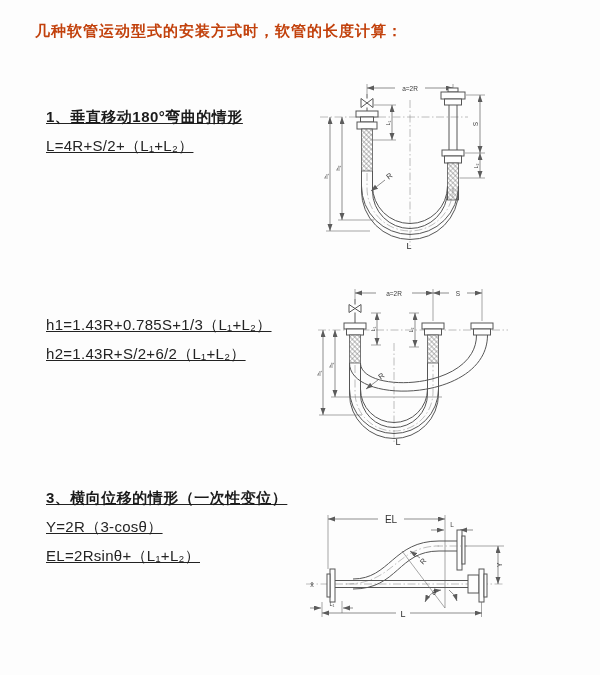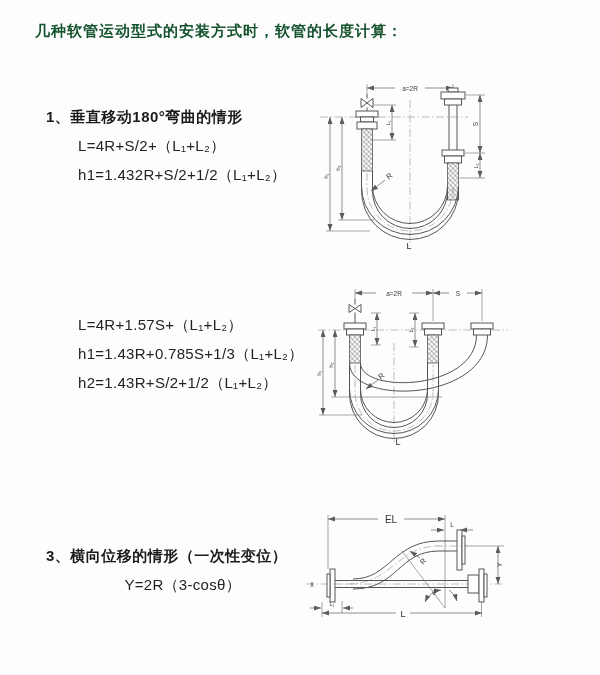--- a/index.html
+++ b/index.html
@@ -3,28 +3,28 @@
 <meta charset="utf-8">
 <style>
   html,body{margin:0;padding:0;}
   body{
     width:600px;height:675px;position:relative;overflow:hidden;
     background:#fdfdfd;color:#222;
     font-family:"Liberation Sans","DejaVu Sans",sans-serif;
   }
   .title{
     position:absolute;left:35px;top:22px;
-    font-size:15px;font-weight:bold;letter-spacing:1px;color:#14532d;
+    font-size:15px;font-weight:bold;letter-spacing:1px;color:#c2410c;
   }
-  .sec{position:absolute;left:46px;}
+  .sec{position:absolute;left:46px;text-decoration:underline;}
   .sec .heading{font-size:15px;font-weight:bold;letter-spacing:0.5px;color:#1b1b1b;white-space:nowrap;}
-  .sec .formula{margin-left:32px;margin-top:10px;font-size:15px;color:#232323;letter-spacing:0.3px;white-space:nowrap;}
+  .sec .formula{margin-top:10px;font-size:15px;color:#232323;letter-spacing:0.3px;white-space:nowrap;}
   .sec1{top:108px;}
   .sec2{top:306px;}
-  .sec3{top:547px;text-align:center;}
+  .sec3{top:489px;}
   .diag{position:absolute;}
   .d1{left:312px;top:78px;}
   .d2{left:310px;top:285px;}
   .d3{left:298px;top:505px;}
   
   .ln{stroke:#565656;stroke-width:1;fill:none;}
   .flg{fill:#fefefe;stroke:#565656;stroke-width:1;}
   .thin{stroke:#6b6b6b;stroke-width:0.6;fill:none;}
   .dim{stroke:#5c5c5c;stroke-width:0.7;fill:none;}
   .cl{stroke:#8a8a8a;stroke-width:0.55;fill:none;stroke-dasharray:8 2.5 1.5 2.5;}
@@ -33,32 +33,31 @@
   .dtxt-b{font-family:"Liberation Sans",sans-serif;font-size:9px;fill:#2c2c2c;}
 </style>
 </head>
 <body>
 
 <div class="title">几种软管运动型式的安装方式时，软管的长度计算：</div>
 
 <div class="sec sec1">
   <div class="heading">1、垂直移动180°弯曲的情形</div>
   <div class="formula">L=4R+S/2+（L₁+L₂）</div>
-  <div class="formula">h1=1.432R+S/2+1/2（L₁+L₂）</div>
 </div>
 
 <div class="sec sec2">
-  <div class="formula">L=4R+1.57S+（L₁+L₂）</div>
   <div class="formula">h1=1.43R+0.785S+1/3（L₁+L₂）</div>
-  <div class="formula">h2=1.43R+S/2+1/2（L₁+L₂）</div>
+  <div class="formula">h2=1.43R+S/2+6/2（L₁+L₂）</div>
 </div>
 
 <div class="sec sec3">
   <div class="heading">3、横向位移的情形（一次性变位）</div>
   <div class="formula">Y=2R（3-cosθ）</div>
+  <div class="formula">EL=2Rsinθ+（L₁+L₂）</div>
 </div>
 
 <svg class="diag d1" width="245" height="175" viewBox="0 0 245 175">
   <defs>
     <marker id="arr" markerWidth="7.5" markerHeight="5.5" refX="7" refY="2.5" orient="auto-start-reverse" markerUnits="userSpaceOnUse">
       <path d="M0,0 L7,2.5 L0,5 Z" fill="#5c5c5c"></path>
     </marker>
     <pattern id="hatch" width="3.4" height="3.4" patternUnits="userSpaceOnUse" patternTransform="rotate(45)">
       <rect width="3.4" height="3.4" fill="#fff"></rect>
       <line x1="0" y1="0" x2="0" y2="3.4" stroke="#6a6a6a" stroke-width="0.6"></line>

